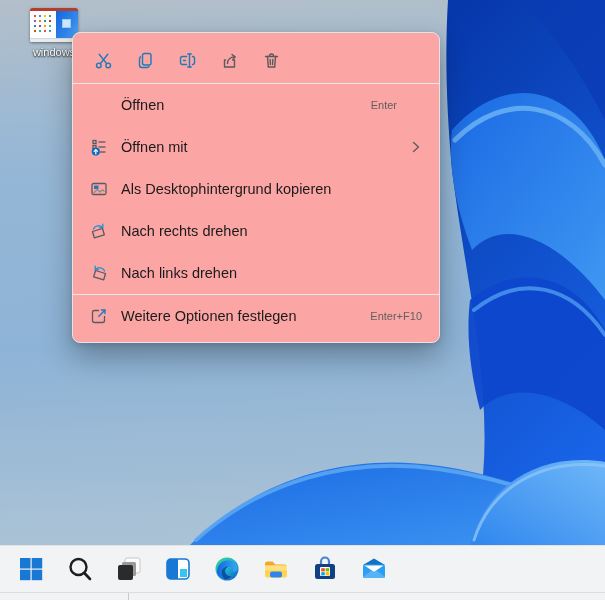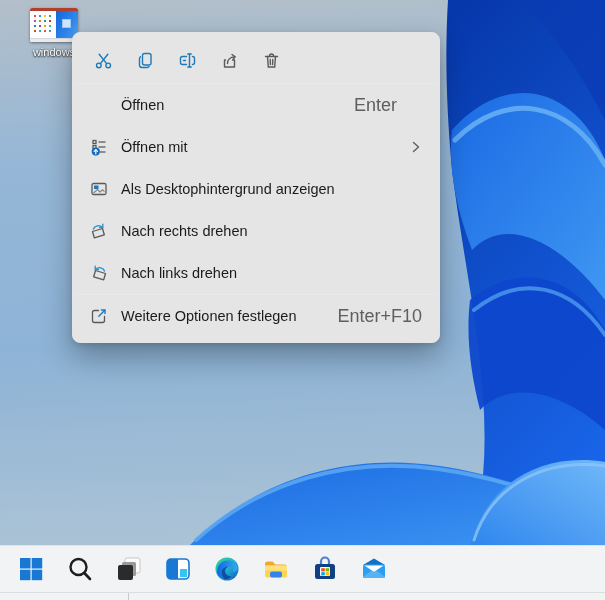--- a/index.html
+++ b/index.html
@@ -33,34 +33,34 @@
   .thumb .tright{flex:1;background:linear-gradient(120deg,#1565dd,#2f86ea 60%,#58a6f0);position:relative;}
   .thumb .tlogo{position:absolute;left:7px;top:9px;width:7px;height:7px;background:#cfe6ff;box-shadow:0 0 0 1px #9cc8f5;}
   .thumb .tfoot{height:4px;background:#e9ecef;border-top:1px solid #d5d9dd;}
   .icon-label{
     margin-top:4px;font-size:11px;color:#ffffff;white-space:nowrap;
     text-shadow:0 1px 2px rgba(0,0,0,.85),0 0 2px rgba(0,0,0,.6);
   }
   
   .context-menu{
     position:absolute;left:72px;top:32px;width:368px;box-sizing:border-box;
-    background:#e5e5e5;border:1px solid #e4e4e4;border-radius:8px;
+    background:#fca5a5;border:1px solid #e4e4e4;border-radius:8px;
     box-shadow:0 14px 30px rgba(0,0,0,.30),0 2px 6px rgba(0,0,0,.12);
     padding:5px 0;z-index:5;
   }
   .quick-row{display:flex;align-items:center;height:45px;padding-left:13px;gap:8px;}
   .quick-btn{width:34px;height:32px;border-radius:4px;display:flex;align-items:center;justify-content:center;cursor:default;}
   .menu-divider{height:1px;background:#e9e9e9;margin:0;}
   .menu-item{
     display:flex;align-items:center;height:42px;padding:0 17px 0 16px;gap:12px;
     font-size:14.5px;color:#1b1b1b;cursor:default;
   }
   .mi-icon{width:20px;height:20px;flex:none;display:flex;align-items:center;justify-content:center;}
   .mi-label{flex:1;white-space:nowrap;}
-  .mi-shortcut{font-size:18px;color:#5f5f5f;flex:none;}
+  .mi-shortcut{font-size:11px;color:#5f5f5f;flex:none;}
   .mi-shortcut.pad{margin-right:25px;}
   .mi-chevron{flex:none;display:flex;align-items:center;color:#5a5a5a;}
   
   .taskbar{
     position:absolute;left:0;bottom:0;width:605px;height:55px;box-sizing:border-box;
     background:#f2f3f5;border-top:1px solid #e2e3e5;
     display:flex;align-items:center;gap:15px;padding:0 0 9px 14px;
   }
   .taskbar::after{
     content:"";position:absolute;left:0;right:0;bottom:7px;height:1px;background:#dcdddf;
@@ -205,21 +205,21 @@
   </div>
 
   <div class="menu-item">
     <span class="mi-icon">
       <svg width="20" height="20" viewBox="0 0 20 20">
         <rect x="3" y="4.5" width="14" height="11" rx="1.5" stroke="#5a5a5a" stroke-width="1.3" fill="none"></rect>
         <rect x="5" y="6.5" width="4.5" height="3.5" fill="#2079b8"></rect>
         <path d="M4.5 14 L8.5 10.5 L11 13 L13.5 10.8 L15.5 12.6" stroke="#8a8a8a" stroke-width="1.2" fill="none" stroke-linejoin="round"></path>
       </svg>
     </span>
-    <span class="mi-label">Als Desktophintergrund anzeigen</span>
+    <span class="mi-label">Als Desktophintergrund kopieren</span>
   </div>
 
   <div class="menu-item">
     <span class="mi-icon">
       <svg width="20" height="20" viewBox="0 0 20 20">
         <path d="M4.5 8 C5.5 4.8 10.5 3.6 13.5 6.2" stroke="#2b93d1" stroke-width="1.4" fill="none" stroke-linecap="round"></path>
         <path d="M13.8 3.2 L13.8 6.4 L10.6 6.6" stroke="#2b93d1" stroke-width="1.4" fill="none" stroke-linecap="round" stroke-linejoin="round"></path>
         <path d="M3.5 12 L13.5 9 L15.3 15.3 L5.3 18.3 Z" stroke="#5a5a5a" stroke-width="1.3" fill="none" stroke-linejoin="round" transform="translate(0,-1.5)"></path>
       </svg>
     </span>

